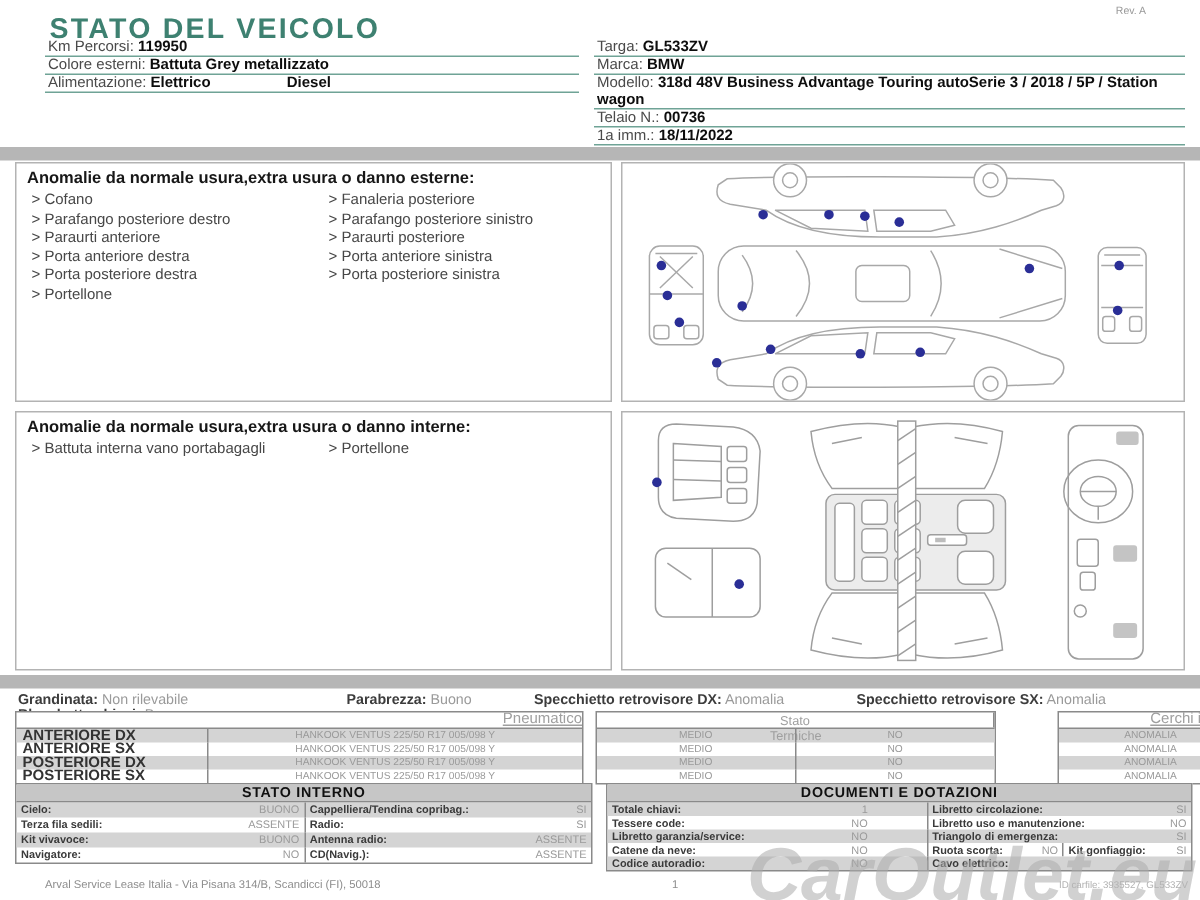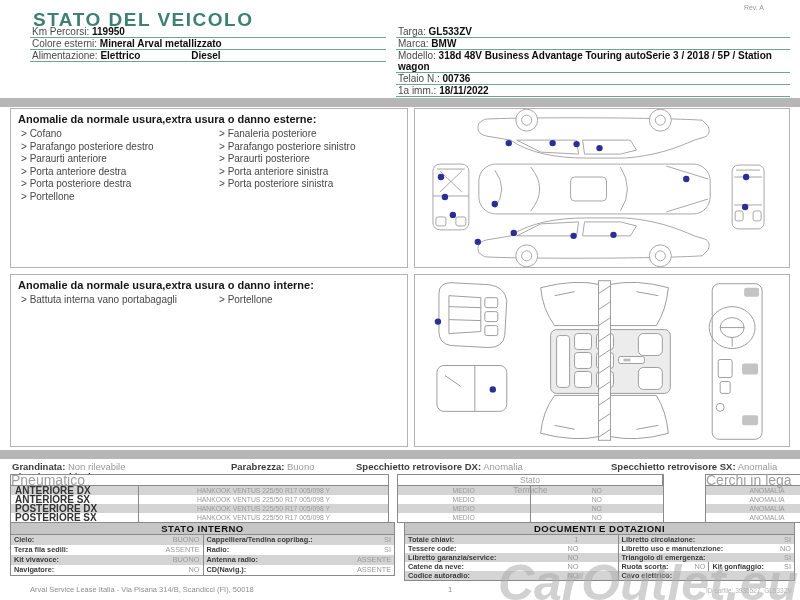--- a/index.html
+++ b/index.html
@@ -33,29 +33,29 @@
   .cols .col{width:50%;}
   ul.alist{list-style:none;margin:0;padding:0 2px 0 10px;font-size:10px;color:#474747;line-height:12.5px;}
   ul.alist li::before{content:"> ";}
   .box svg{display:block;width:100%;height:calc(100% - 0px);}
   .int-text .alist{padding-right:14px;}
 
   
   .sl{position:absolute;white-space:nowrap;font-size:9.5px;color:#9a9a9a;}
   .sl b{color:#3c3c3c;}
   .sl1{left:12px;top:461px;} .sl2{left:231px;top:461px;} .sl3{left:356px;top:461px;}
-  .sl4{left:571px;top:461px;margin-left:40px;} .sl5{left:12px;top:471px;}
+  .sl4{left:571px;top:461px;} .sl5{left:12px;top:471px;}
 
   
   .ttable{position:absolute;top:474px;border:1px solid #8a8a8a;box-sizing:border-box;background:#fff;}
   .tt1{left:10px;width:379px;}
   .tt2{left:397px;width:267px;}
   .tt3{left:705px;width:124px;}
-  .tth{height:10px;line-height:10px;text-align:left;font-size:14px;color:#9f9f9f;
-       border-bottom:1px solid #8a8a8a;}
+  .tth{height:10px;line-height:10px;text-align:right;font-size:10px;color:#9f9f9f;
+       border-bottom:1px solid #8a8a8a;text-decoration:underline;}
   .tth2{display:grid;grid-template-columns:1fr;height:10px;line-height:10px;text-align:center;
         font-size:8.5px;color:#9f9f9f;border-bottom:1px solid #8a8a8a;}
   .tth2 span:first-child{border-right:1px solid #8a8a8a;}
   .ttr{height:9px;line-height:9px;font-size:6.8px;color:#9a9a9a;}
   .tt1 .ttr{display:grid;grid-template-columns:128px 1fr;}
   .tt1 .pos{font-weight:bold;color:#333;font-size:10px;padding-left:4px;border-right:1px solid #8a8a8a;}
   .tt1 .tv{text-align:center;}
   .tt2 .ttr{display:grid;grid-template-columns:1fr 1fr;text-align:center;}
   .tt2 .ttr span:first-child{border-right:1px solid #8a8a8a;}
   .tt3 .ttr{text-align:center;}
@@ -92,21 +92,21 @@
   <h1 class="title">STATO DEL VEICOLO</h1>
   <div class="rev">Rev. A</div>
 
   <div class="info info-left">
     <div class="irow">
       <span>Km Percorsi:</span>
       <b>119950</b>
     </div>
     <div class="irow">
       <span>Colore esterni:</span>
-      <b>Mineral Arval metallizzato</b>
+      <b>Battuta Grey metallizzato</b>
     </div>
     <div class="irow">
       <span>Alimentazione:</span>
       <b>Elettrico</b>
       <b class="val2">Diesel</b>
     </div>
   </div>
 
   <div class="info info-right">
     <div class="irow">

